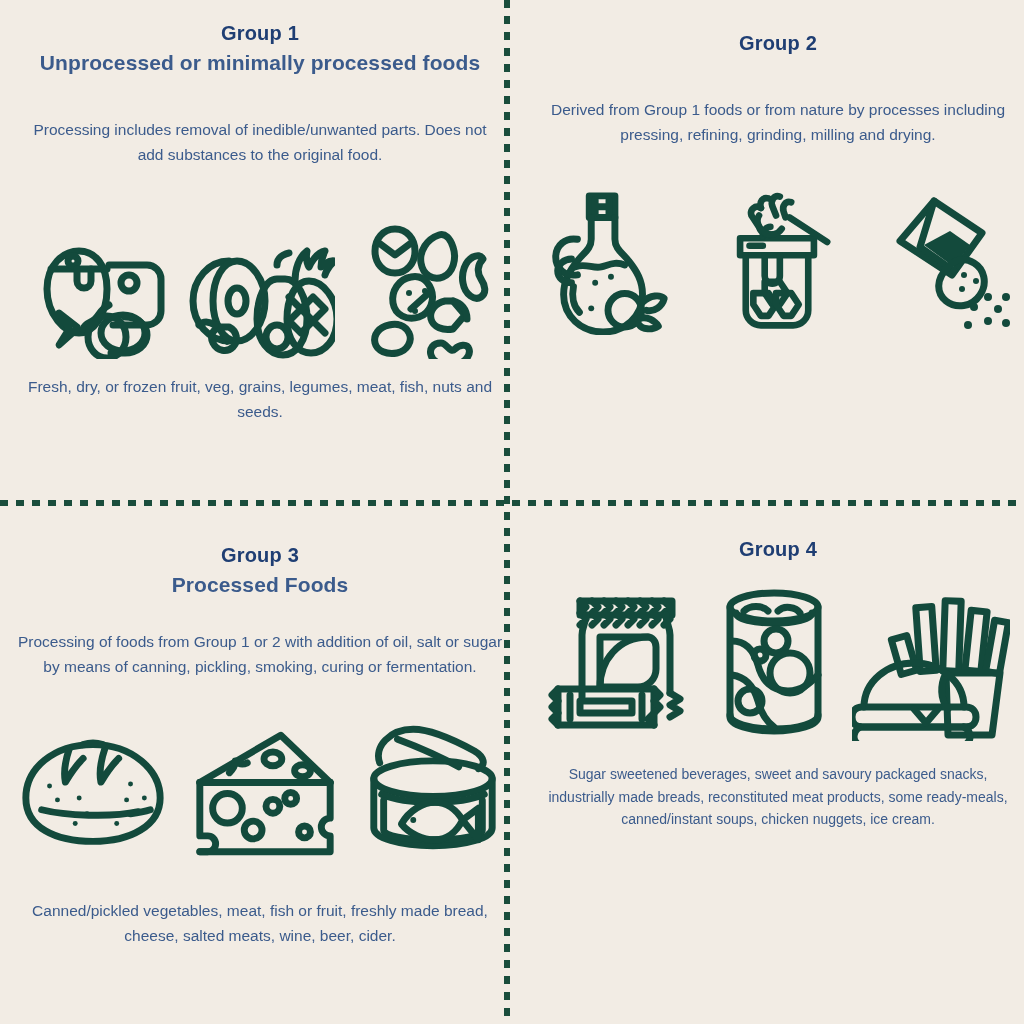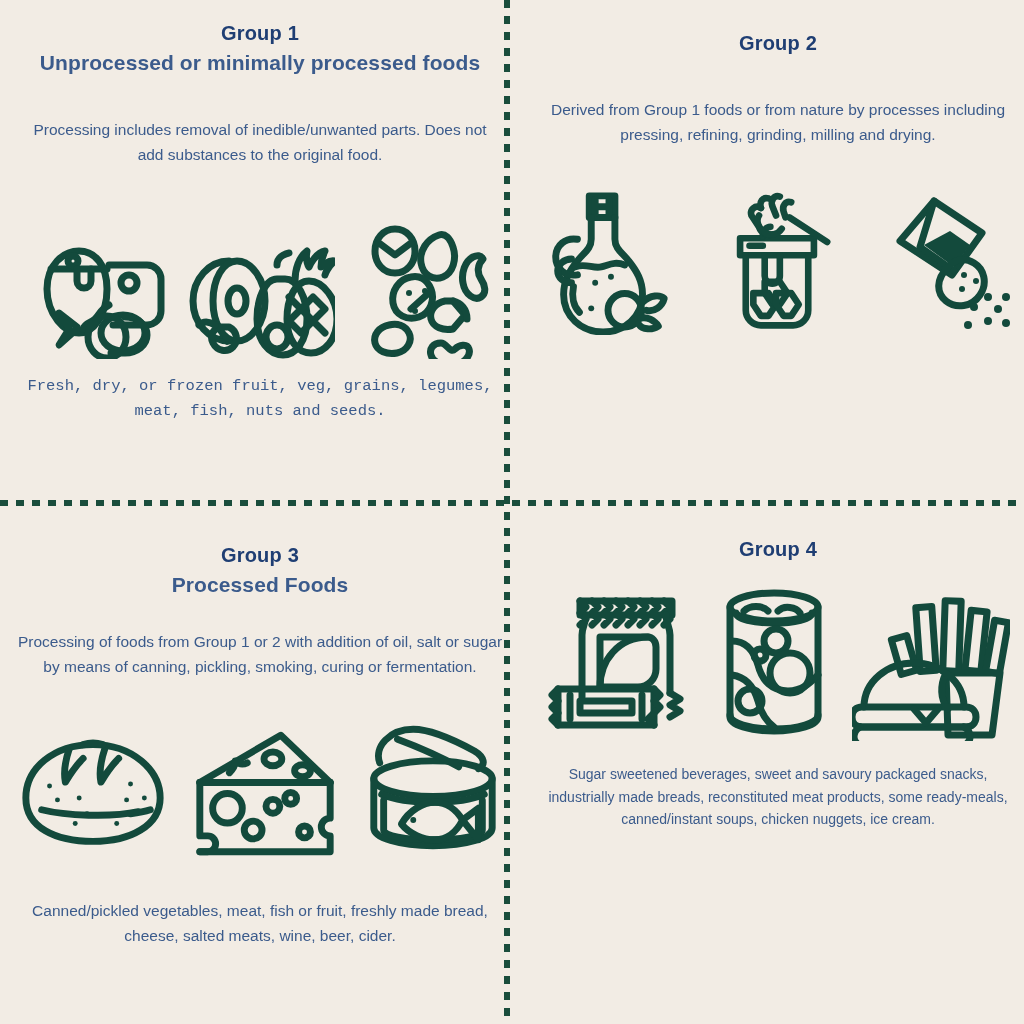--- a/index.html
+++ b/index.html
@@ -82,21 +82,21 @@
   .q4 .icon-row{margin-top:16px;gap:16px;}
 
   .icon{display:block;}
   .examples{
     font-size:15.5px;
     line-height:1.62;
     color:#3b5b8c;
     text-align:center;
     max-width:486px;
   }
-  .q1 .examples{font-family:Liberation Mono, monospace;}
+  .q1 .examples{}
   .q2 .examples{margin-top:34px;max-width:480px;}
   .q3 .examples{margin-top:42px;max-width:470px;text-align:center;}
   .q4 .examples{margin-top:22px;max-width:460px;font-size:14px;}
 
   svg{stroke:#134a3c;fill:none;stroke-width:7;stroke-linecap:round;stroke-linejoin:round;}
   svg .fill-dark{fill:#134a3c;stroke:none;}
 </style>
 </head>
 <body>
 

